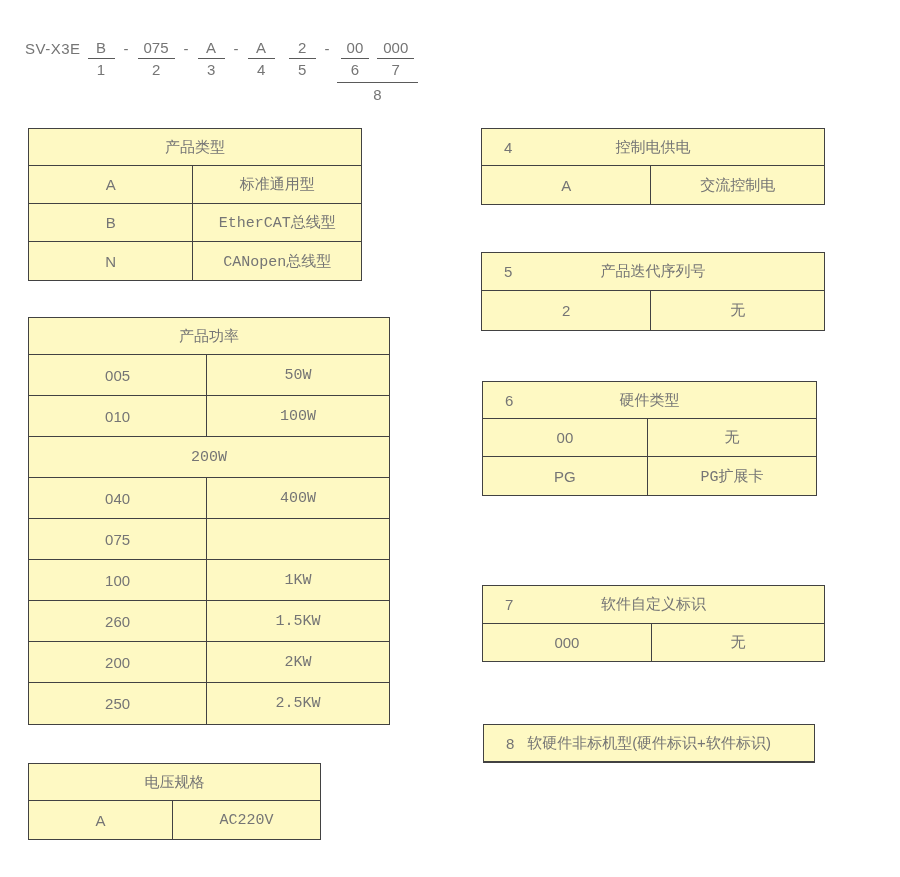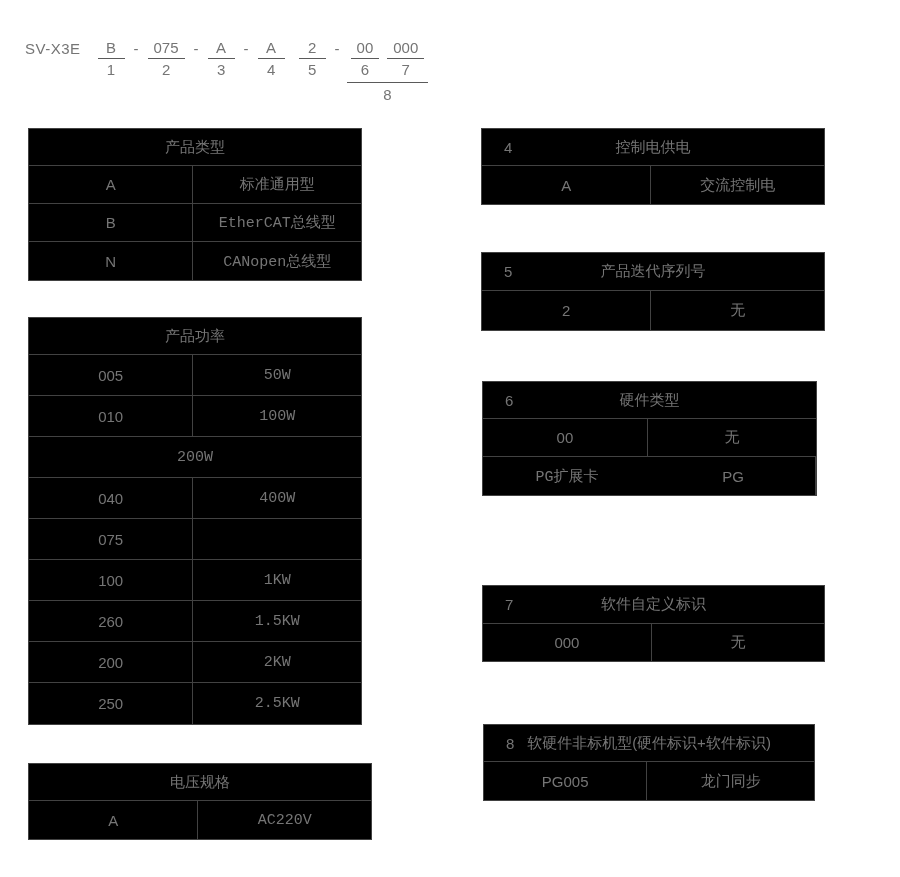--- a/index.html
+++ b/index.html
@@ -19,21 +19,21 @@
   
   .code {
     position: absolute;
     left: 25px;
     top: 38px;
     display: flex;
     align-items: flex-start;
     font-size: 15px;
     color: #757575;
   }
-  .code .prefix { line-height: 21px; margin-right: 10px; letter-spacing: 0.5px; }
+  .code .prefix { line-height: 21px; margin-right: 0; letter-spacing: 0.5px; }
   .seg { display: flex; flex-direction: column; align-items: center; margin: 0 7px; }
   .seg .val {
     line-height: 20px;
     padding: 0 6px;
     min-width: 15px;
     text-align: center;
     border-bottom: 1px solid #5a5a5a;
   }
   .seg .idx { line-height: 17px; margin-top: 2px; }
   .dash { line-height: 21px; margin: 0 2px; }
@@ -42,21 +42,21 @@
   .grp .pair .seg { margin: 0 4px; }
   .grp .line8 { align-self: stretch; height: 1px; background: #5a5a5a; margin-top: 4px; }
   .grp .idx8 { line-height: 18px; margin-top: 3px; }
 
   
   .tbl {
     position: absolute;
     border: 1px solid #424242;
     font-size: 15px;
     box-sizing: border-box;
-    background: #000000;
+    background: #fef9c3;
   }
   .tbl .hd {
     position: relative;
     height: var(--hh);
     display: flex;
     align-items: center;
     justify-content: center;
     border-bottom: 1px solid #424242;
     box-sizing: border-box;
   }
@@ -139,21 +139,21 @@
   <div class="row">
     <div class="c c1">B</div>
     <div class="c c2">EtherCAT总线型</div>
   </div>
   <div class="row">
     <div class="c c1">N</div>
     <div class="c c2">CANopen总线型</div>
   </div>
 </div>
 
-<div class="tbl" style="left:28px; top:317px; width:334px;text-align:right; --hh:37px; --rh:41px;">
+<div class="tbl" style="left:28px; top:317px; width:362px;text-align:right; --hh:37px; --rh:41px;">
   <div class="hd">
     <span>产品功率</span>
   </div>
   <div class="row">
     <div class="c c1">005</div>
     <div class="c c2">50W</div>
   </div>
   <div class="row">
     <div class="c c1">010</div>
     <div class="c c2">100W</div>
@@ -179,21 +179,21 @@
   <div class="row">
     <div class="c c1">200</div>
     <div class="c c2">2KW</div>
   </div>
   <div class="row">
     <div class="c c1">250</div>
     <div class="c c2">2.5KW</div>
   </div>
 </div>
 
-<div class="tbl" style="left:28px; top:763px; width:344px; --hh:37px; --rh:38px;">
+<div class="tbl" style="left:28px; top:763px; width:293px; --hh:37px; --rh:38px;">
   <div class="hd">
     <span>电压规格</span>
   </div>
   <div class="row">
     <div class="c c1">A</div>
     <div class="c c2">AC220V</div>
   </div>
 </div>
 
 <div class="tbl" style="left:481px; top:128px; width:344px; --hh:37px; --rh:38px;">
@@ -221,38 +221,34 @@
 <div class="tbl" style="left:482px; top:381px; width:335px; --hh:37px; --rh:38px;">
   <div class="hd">
     <span class="num">6</span>
     <span>硬件类型</span>
   </div>
   <div class="row">
     <div class="c c1">00</div>
     <div class="c c2">无</div>
   </div>
   <div class="row">
+    <div class="c c1">PG</div>
     <div class="c c2">PG扩展卡</div>
-    <div class="c c1">PG</div>
   </div>
 </div>
 
 <div class="tbl" style="left:482px; top:585px; width:343px; --hh:38px; --rh:37px;">
   <div class="hd">
     <span class="num">7</span>
     <span>软件自定义标识</span>
   </div>
   <div class="row">
     <div class="c c1">000</div>
     <div class="c c2">无</div>
   </div>
 </div>
 
 <div class="tbl" style="left:483px; top:724px; width:332px; --hh:37px; --rh:38px;">
   <div class="hd">
     <span class="num">8</span>
     <span>软硬件非标机型(硬件标识+软件标识)</span>
   </div>
-  <div class="row">
-    <div class="c c1">PG005</div>
-    <div class="c c2">龙门同步</div>
-  </div>
 </div>
 
 </body></html>

